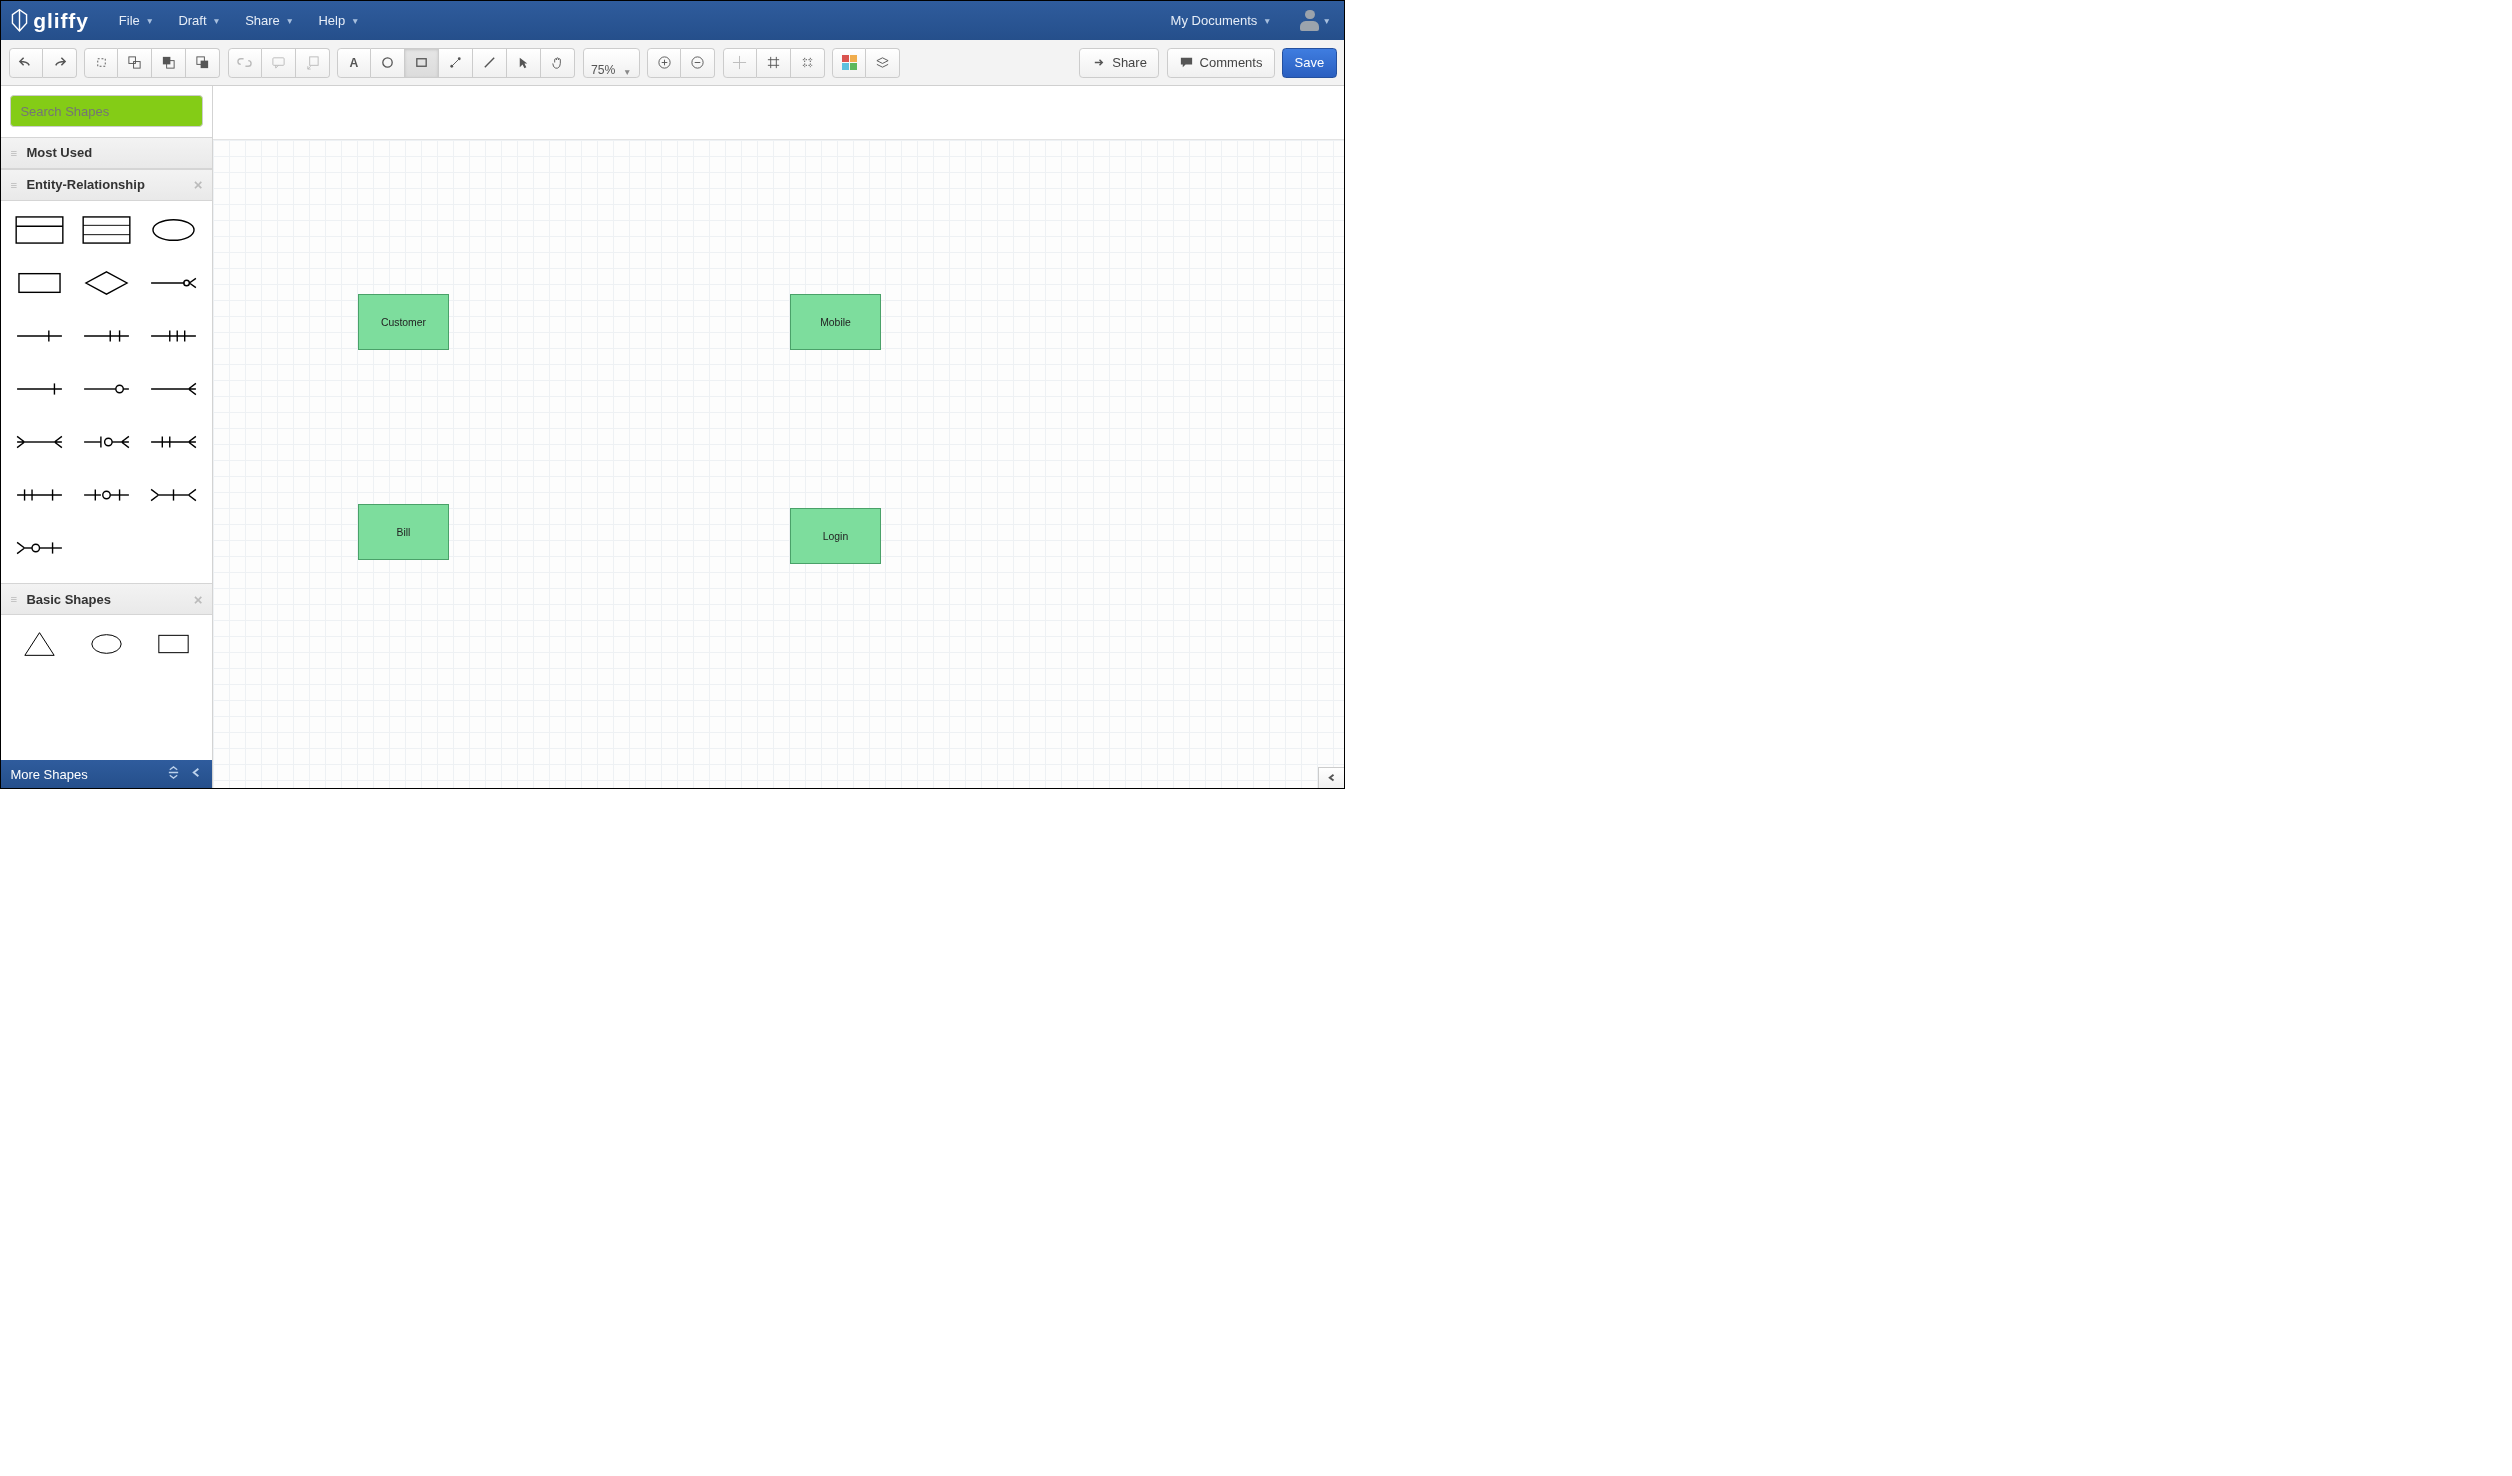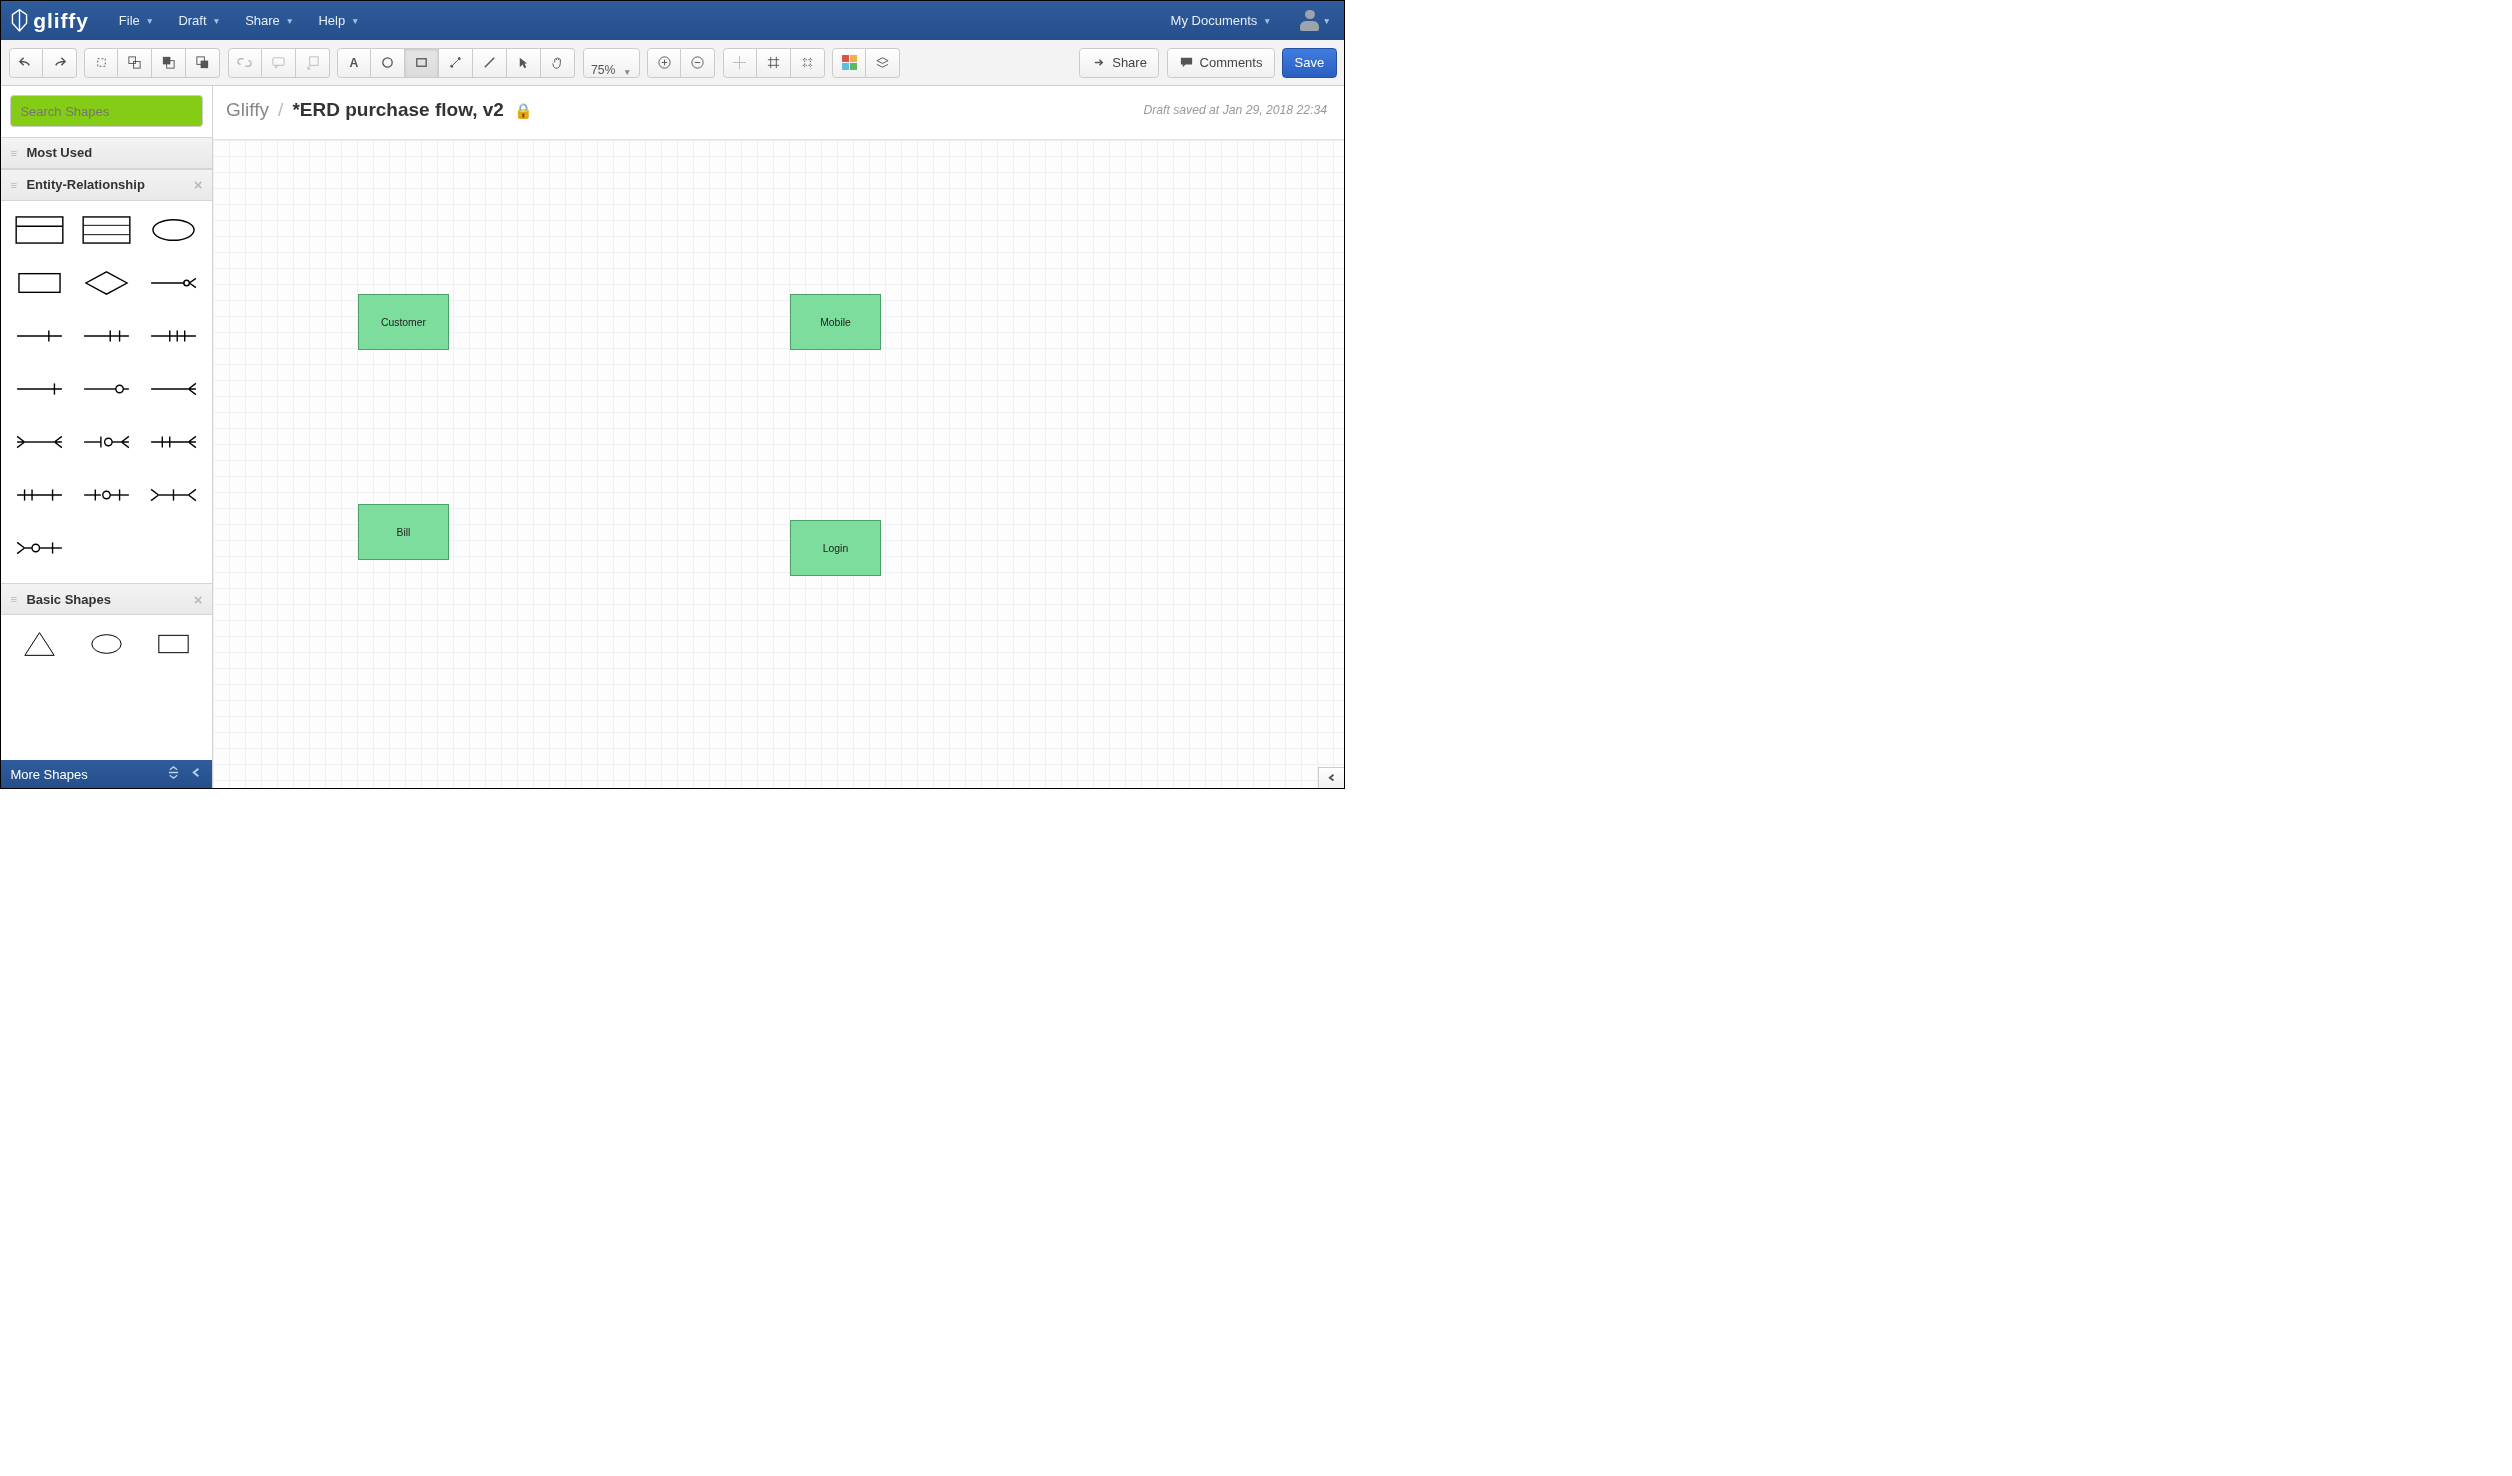--- a/index.html
+++ b/index.html
@@ -579,41 +579,32 @@
         <span class="spbtn">
           <svg width="13" height="13" viewBox="0 0 14 14">
               <path d="M9 3 L4 7 L9 11" stroke="#bcd1eb" fill="none" stroke-width="2"></path>
             </svg>
         </span>
       </span>
     </div>
   </div>
 
   <div class="canvas-area">
-    <div class="doc-header">
-      <div class="breadcrumb">
-        <span>Gliffy</span>
-        <span class="sep">/</span>
-        <span class="title">*ERD purchase flow, v2</span>
-        <span class="lock">🔒</span>
-      </div>
-      <div class="draft-status">Draft saved at Jan 29, 2018 22:34</div>
-    </div>
 
     <div class="grid">
       <div class="erd-box" style="left:145px; top:154px;">
           <span>Customer</span>
         </div>
       <div class="erd-box" style="left:577px; top:154px;">
           <span>Mobile</span>
         </div>
       <div class="erd-box" style="left:145px; top:364px;">
           <span>Bill</span>
         </div>
-      <div class="erd-box" style="left:577px; top:380px;">
+      <div class="erd-box" style="left:577px; top:368px;">
           <span>Login</span>
         </div>
 
       <div class="canvas-corner">
         <svg width="11.3" height="11.3" viewBox="0 0 12 12">
             <path d="M8 3 L4 6 L8 9" fill="none" stroke="#555" stroke-width="2"></path>
           </svg>
       </div>
     </div>
   </div>

